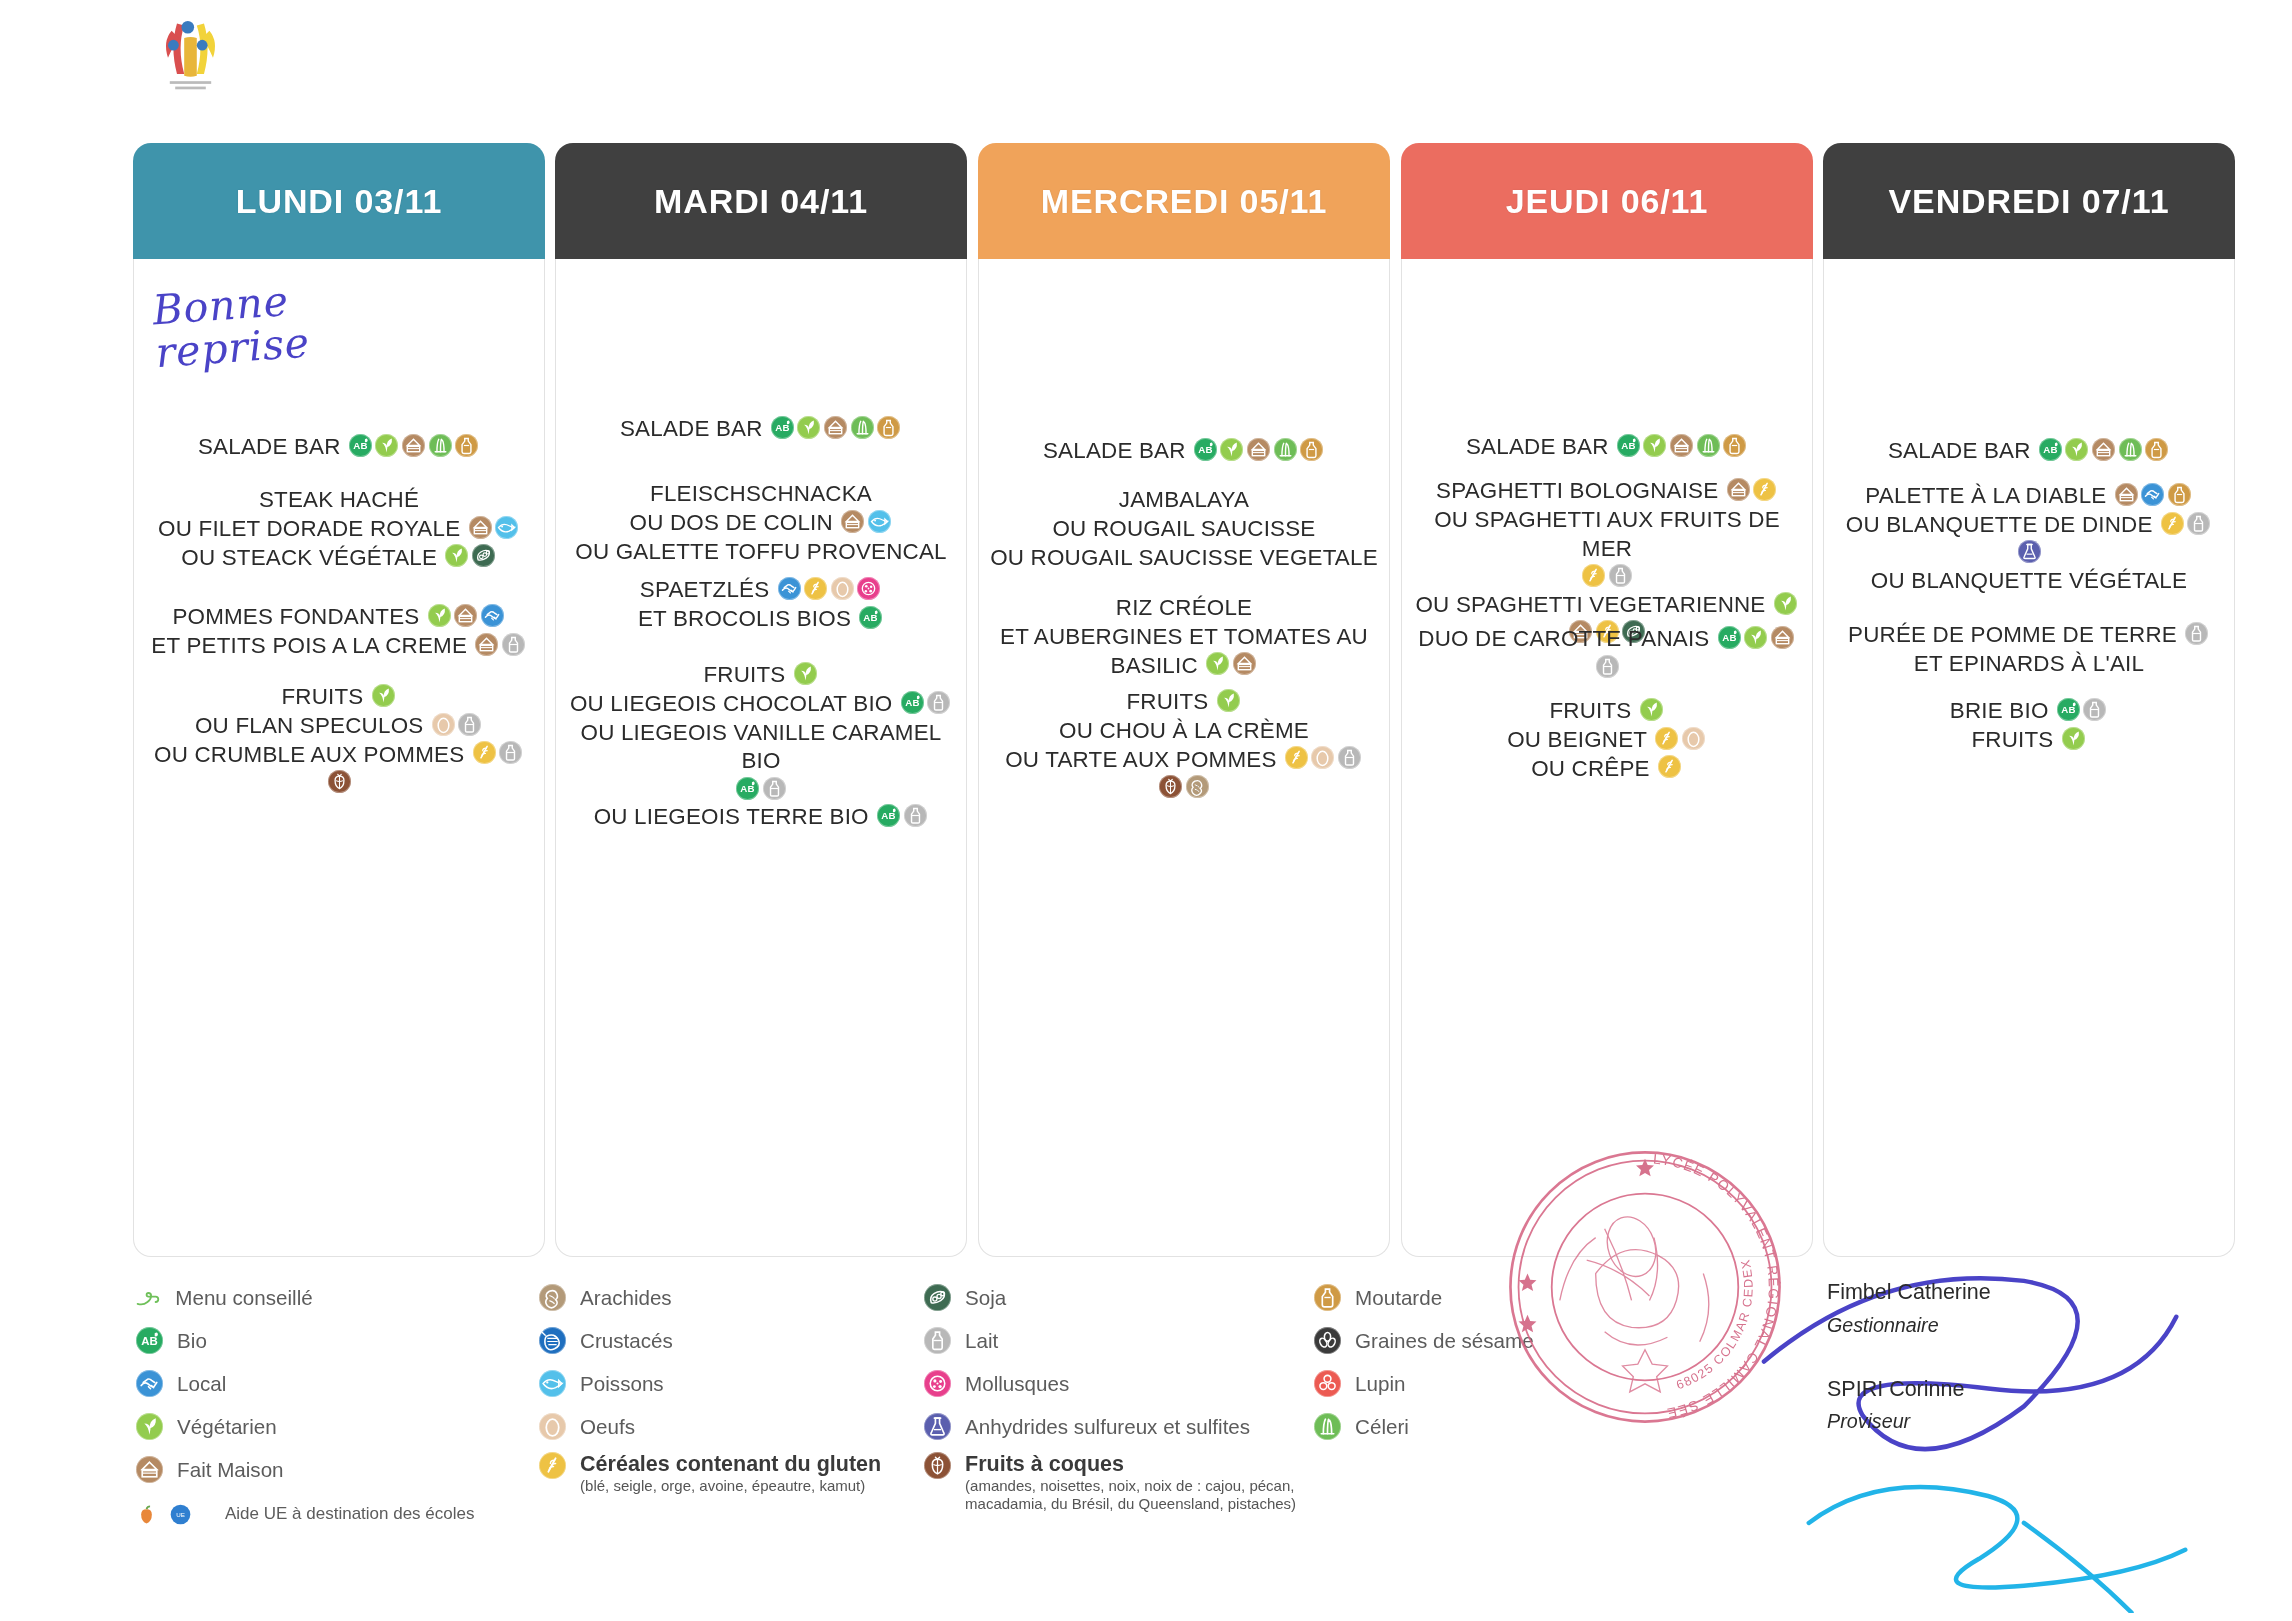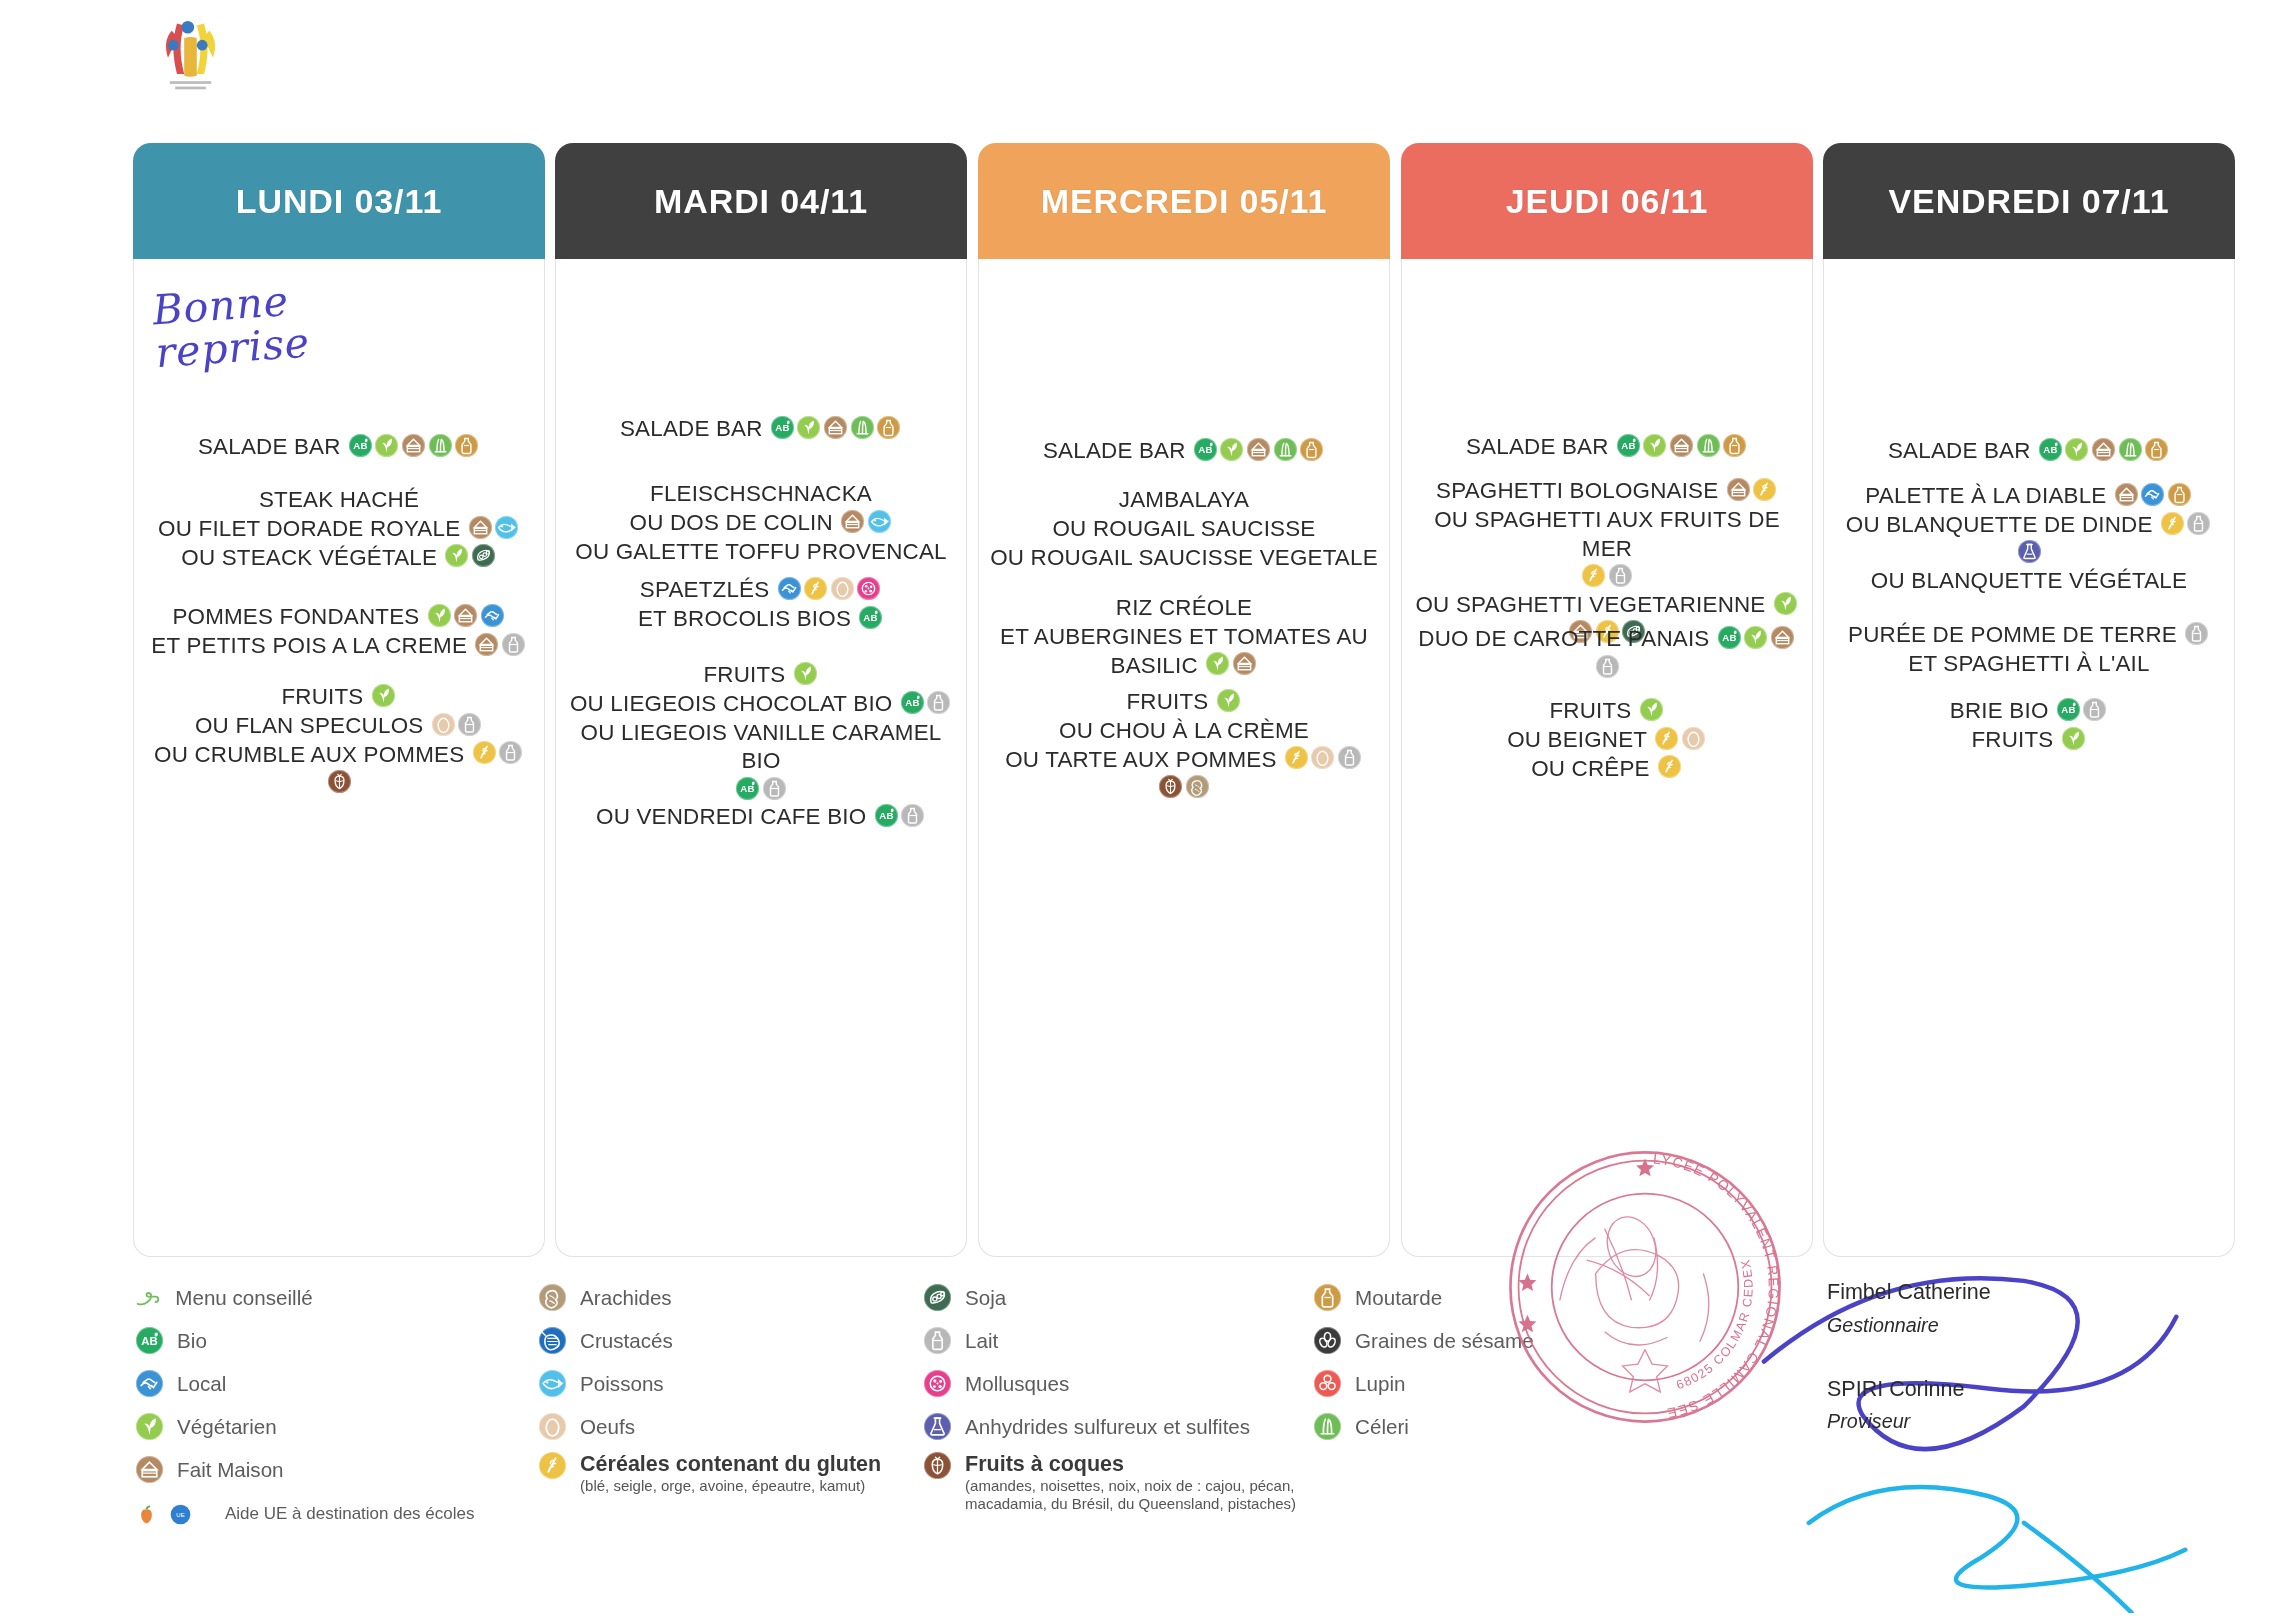--- a/index.html
+++ b/index.html
@@ -316,21 +316,21 @@
                   <path d="M9 13 h8" stroke="#fff" stroke-width="1.3"></path>
                 </svg></span></div>
             <div class="dish"><span class="txt">OU LIEGEOIS VANILLE CARAMEL BIO</span> </div>
             <div class="dish"><span class="b bio"><svg viewBox="0 0 26 26" style="font-size:25px">
                   <text x="13" y="17.5" font-size="11" font-weight="bold" fill="#fff" text-anchor="middle" font-family="'Liberation Sans',sans-serif">AB</text>
                   <path d="M18 6 q3 -2 3 1 q0 3 -3 2 Z" fill="#fff"></path>
                 </svg></span><span class="b lait"><svg viewBox="0 0 26 26">
                   <path d="M11 5 h4 v3 l2.5 3.5 V20 q0 1.5 -1.5 1.5 h-6 Q8.5 21.5 8.5 20 V11.5 L11 8 Z" fill="none" stroke="#fff" stroke-width="1.6"></path>
                   <path d="M9 13 h8" stroke="#fff" stroke-width="1.3"></path>
                 </svg></span></div>
-            <div class="dish"><span class="txt">OU VENDREDI CAFE BIO</span> <span class="b bio"><svg viewBox="0 0 26 26" style="font-size:25px">
+            <div class="dish"><span class="txt">OU LIEGEOIS TERRE BIO</span> <span class="b bio"><svg viewBox="0 0 26 26" style="font-size:25px">
                   <text x="13" y="17.5" font-size="11" font-weight="bold" fill="#fff" text-anchor="middle" font-family="'Liberation Sans',sans-serif">AB</text>
                   <path d="M18 6 q3 -2 3 1 q0 3 -3 2 Z" fill="#fff"></path>
                 </svg></span><span class="b lait"><svg viewBox="0 0 26 26">
                   <path d="M11 5 h4 v3 l2.5 3.5 V20 q0 1.5 -1.5 1.5 h-6 Q8.5 21.5 8.5 20 V11.5 L11 8 Z" fill="none" stroke="#fff" stroke-width="1.6"></path>
                   <path d="M9 13 h8" stroke="#fff" stroke-width="1.3"></path>
                 </svg></span></div>
           </div>
         </div>
     </div>
   </div>
@@ -546,21 +546,21 @@
                   <path d="M10 5 h6" stroke="#fff" stroke-width="1.6" stroke-linecap="round"></path>
                   <path d="M9.6 16 h6.8" stroke="#fff" stroke-width="1.3"></path>
                 </svg></span></div>
             <div class="dish"><span class="txt">OU BLANQUETTE VÉGÉTALE</span> </div>
           </div>
           <div class="dish-group" style="position: absolute; left: 0px; right: 0px; top: 354px;">
             <div class="dish"><span class="txt">PURÉE DE POMME DE TERRE</span> <span class="b lait"><svg viewBox="0 0 26 26">
                   <path d="M11 5 h4 v3 l2.5 3.5 V20 q0 1.5 -1.5 1.5 h-6 Q8.5 21.5 8.5 20 V11.5 L11 8 Z" fill="none" stroke="#fff" stroke-width="1.6"></path>
                   <path d="M9 13 h8" stroke="#fff" stroke-width="1.3"></path>
                 </svg></span></div>
-            <div class="dish"><span class="txt">ET SPAGHETTI À L'AIL</span> </div>
+            <div class="dish"><span class="txt">ET EPINARDS À L'AIL</span> </div>
           </div>
           <div class="dish-group" style="position: absolute; left: 0px; right: 0px; top: 430px;">
             <div class="dish"><span class="txt">BRIE BIO</span> <span class="b bio"><svg viewBox="0 0 26 26" style="font-size:25px">
                   <text x="13" y="17.5" font-size="11" font-weight="bold" fill="#fff" text-anchor="middle" font-family="'Liberation Sans',sans-serif">AB</text>
                   <path d="M18 6 q3 -2 3 1 q0 3 -3 2 Z" fill="#fff"></path>
                 </svg></span><span class="b lait"><svg viewBox="0 0 26 26">
                   <path d="M11 5 h4 v3 l2.5 3.5 V20 q0 1.5 -1.5 1.5 h-6 Q8.5 21.5 8.5 20 V11.5 L11 8 Z" fill="none" stroke="#fff" stroke-width="1.6"></path>
                   <path d="M9 13 h8" stroke="#fff" stroke-width="1.3"></path>
                 </svg></span></div>
             <div class="dish"><span class="txt">FRUITS</span> <span class="b vege"><svg viewBox="0 0 26 26">

